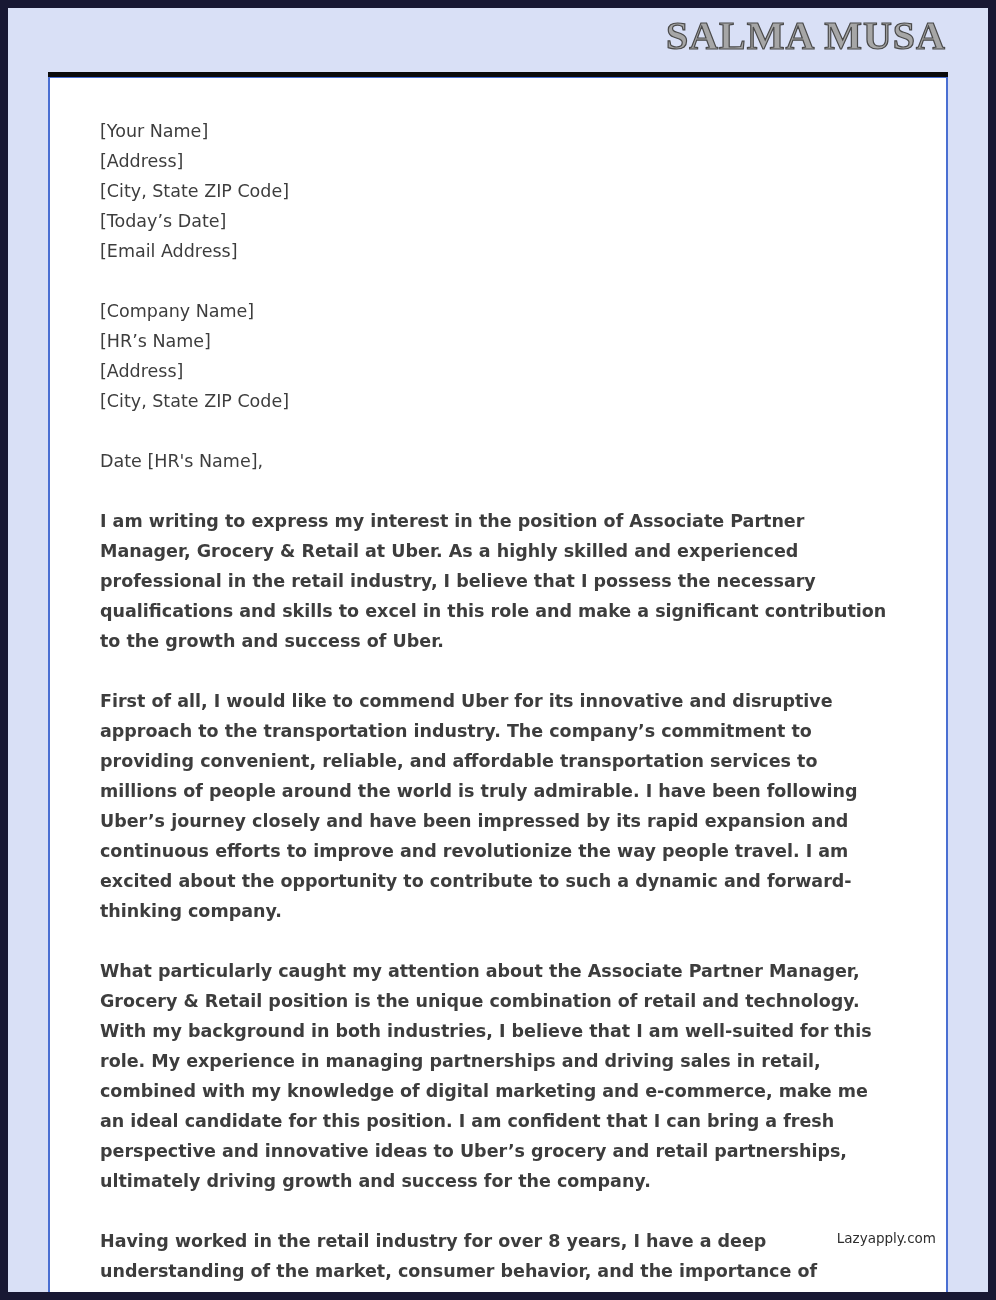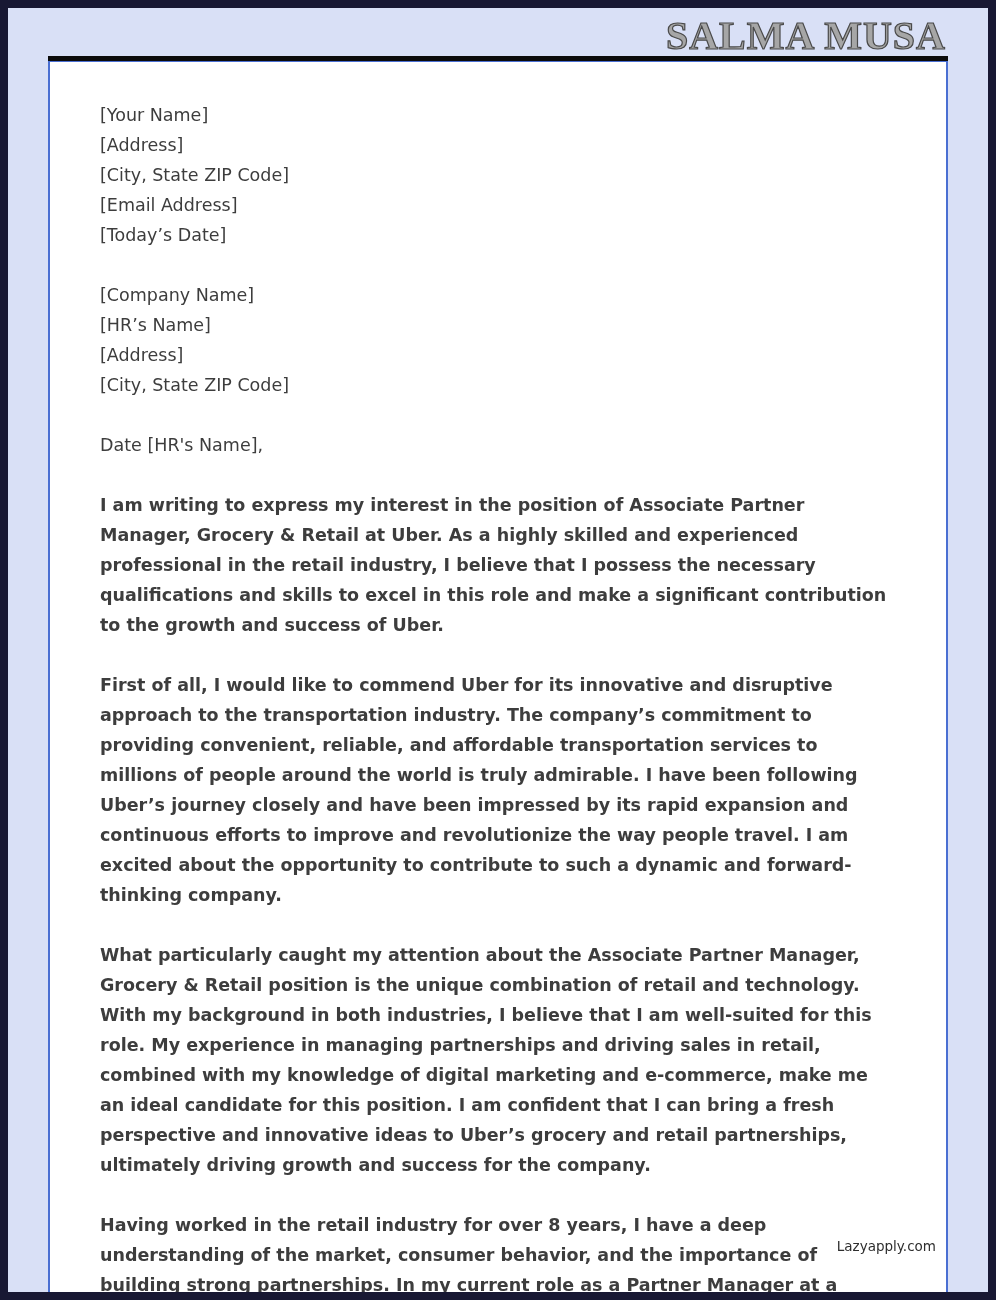--- a/index.html
+++ b/index.html
@@ -14,21 +14,21 @@
   .frame {
     position: relative;
     width: 996px;
     height: 1300px;
     border: 8px solid #181833;
     background: #d9e0f6;
     overflow: hidden;
   }
 
   .header {
-    height: 48px;
+    height: 64px;
     padding: 6px 42px 0 0;
     text-align: right;
   }
 
   .brand {
     font-family: "Liberation Serif", "DejaVu Serif", serif;
     font-size: 40px;
     font-weight: 700;
     letter-spacing: 1px;
     color: #a6a6a6;
@@ -61,21 +61,21 @@
     line-height: 30px;
   }
 
   .block { margin-bottom: 30px; }
   .block div { min-height: 30px; }
   .letter-body p { margin-bottom: 30px; font-weight: bold; }
 
   .watermark {
     position: absolute;
     right: 10px;
-    top: 1176px;
+    top: 1152px;
     font-size: 13.5px;
     color: #2e2e2e;
     text-decoration: none;
   }
 </style>
 </head>
 <body>
 
 <div class="frame">
 
@@ -85,22 +85,22 @@
 
   <div class="divider"></div>
 
   <div class="letter-page">
     <div class="letter-body">
 
       <div class="block">
         <div>[Your Name]</div>
         <div>[Address]</div>
         <div>[City, State ZIP Code]</div>
+        <div>[Today’s Date]</div>
         <div>[Email Address]</div>
-        <div>[Today’s Date]</div>
       </div>
 
       <div class="block">
         <div>[Company Name]</div>
         <div>[HR’s Name]</div>
         <div>[Address]</div>
         <div>[City, State ZIP Code]</div>
       </div>
 
       <div class="block">

